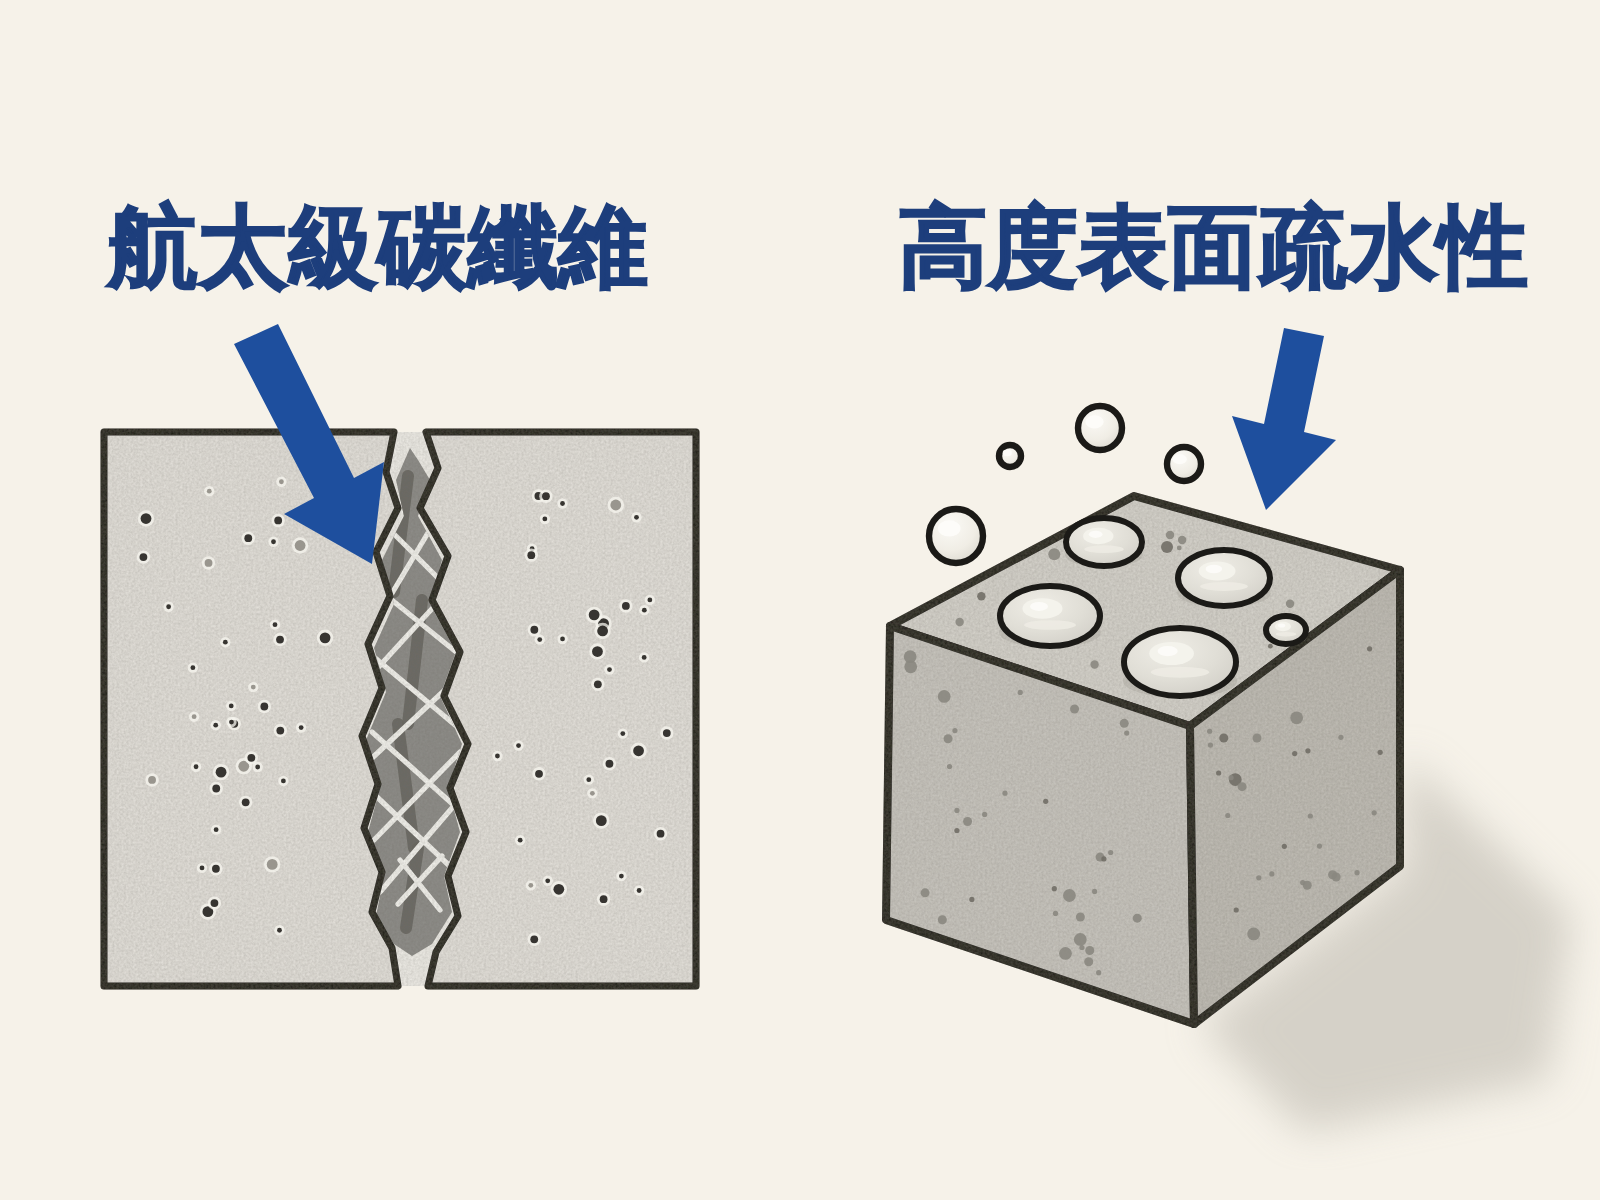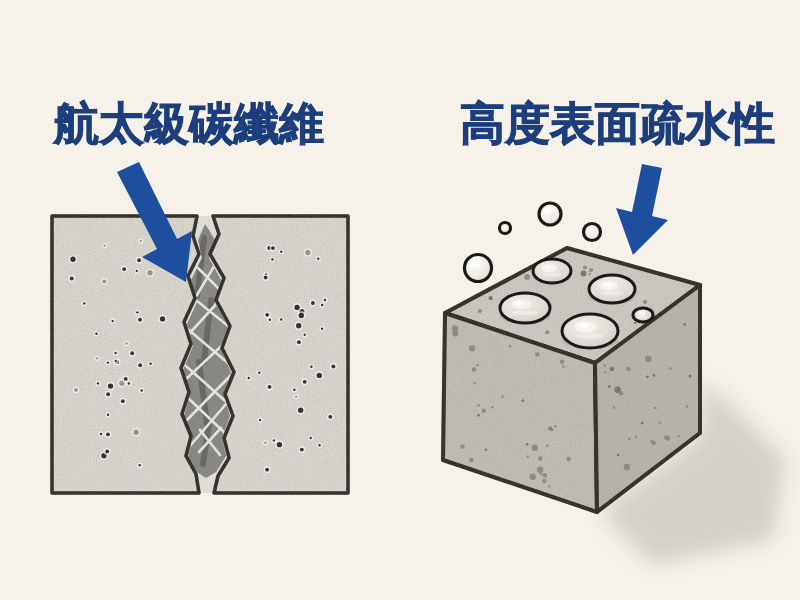--- a/index.html
+++ b/index.html
@@ -14,21 +14,21 @@
     position:absolute;
     font-weight:700;
     font-size:45px;
     line-height:48px;
     letter-spacing:0px;
     color:var(--label_text,#1d3e7c);
     white-space:nowrap;
     -webkit-text-stroke:1px var(--label_text,#1d3e7c);
   }
   #label-left{left:54px;top:100px;}
-  #label-right{left:460px;top:100px;}
+  #label-right{left:449px;top:100px;}
   svg{position:absolute;left:0;top:0;}
   .half{fill:var(--block_fill,#e6e3dd);stroke:var(--outline,#1b1a17);stroke-width:3.5;stroke-linejoin:round;}
   .gap{fill:var(--gap_fill,#f1efe9);}
   .crack{fill:var(--crack_fill,#8f8e8a);}
   .streak{stroke:var(--crack_streak,#66655f);stroke-width:6;stroke-linecap:round;fill:none;opacity:.85;}
   .fiber{stroke:var(--fiber,#f6f5f0);stroke-width:2.6;stroke-linecap:round;fill:none;}
   .face{stroke:var(--outline,#1b1a17);stroke-width:4;stroke-linejoin:round;}
   .face-top{fill:var(--cube_top,#d8d5ce);}
   .face-left{fill:var(--cube_left,#cbc8c1);}
   .face-right{fill:var(--cube_right,#c2bfb7);}

